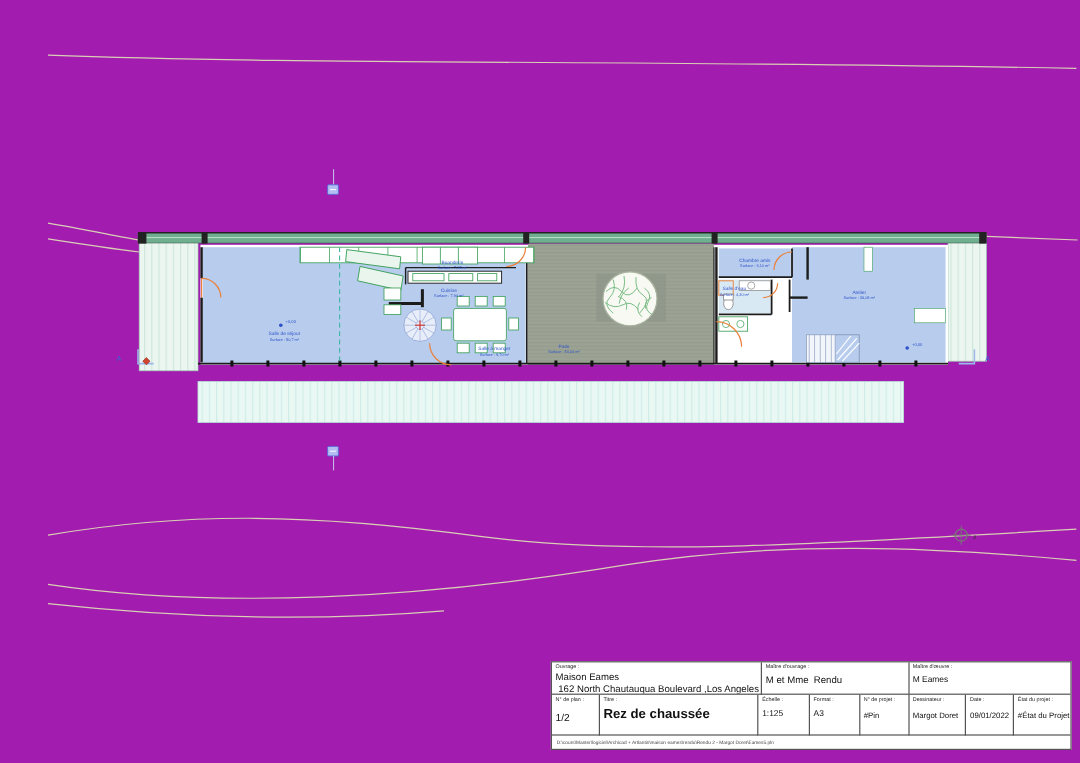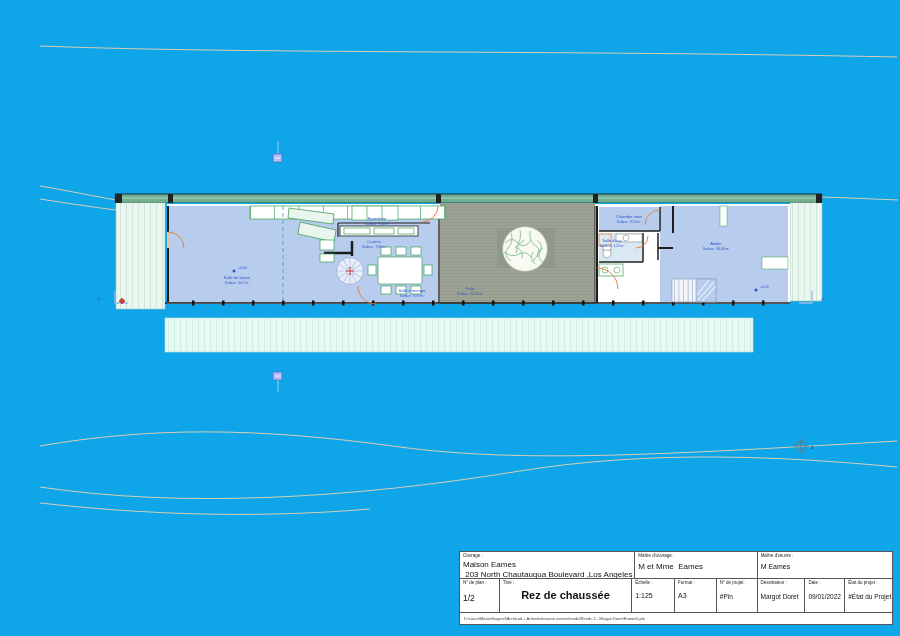--- a/index.html
+++ b/index.html
@@ -1,16 +1,16 @@
 <!DOCTYPE html>
 <html><head>
 <meta charset="utf-8">
 <style>
   html,body{margin:0;padding:0;background:#fff;}
-  #sheet{position:relative;width:900px;height:636px;background:#0ea5e9;overflow:hidden;
+  #sheet{position:relative;width:900px;height:636px;background:#a21caf;overflow:hidden;
          font-family:"Liberation Sans",sans-serif;}
   #plan-svg{position:absolute;left:0;top:0;}
   svg text{font-family:"Liberation Sans",sans-serif;}
   .room-name{font-size:4px;fill:#2b50c8;text-anchor:middle;}
   .room-surf{font-size:3.2px;fill:#2b50c8;text-anchor:middle;}
   .spot-txt{font-size:3.4px;fill:#2b50c8;}
   .sec-txt{font-size:6px;fill:#3c62d6;text-anchor:middle;}
   .contour{fill:none;stroke:#d8cfb4;stroke-width:1;}
   .wall{stroke:#1c1c1c;fill:none;}
   .furn{fill:#ffffff;stroke:#3da05a;stroke-width:0.7;}
@@ -20,21 +20,21 @@
       border:1px solid #555;box-sizing:border-box;color:#111;}
   .tb-row{display:flex;box-sizing:border-box;}
   .tb-cell{box-sizing:border-box;border-right:1px solid #555;border-bottom:1px solid #555;
            padding:1px 3px;overflow:hidden;position:relative;}
   .tb-cell:last-child{border-right:none;}
   .tb-label{font-size:4.5px;color:#222;line-height:1.2;}
   .v-big{font-size:8px;line-height:1.2;margin-top:2px;white-space:pre;}
   .v-owner{font-size:8px;margin-top:4px;white-space:pre;}
   .v-arch{font-size:7px;margin-top:5px;}
   .v-nplan{font-size:8.5px;margin-top:8px;}
-  .v-title{font-size:11px;font-weight:bold;margin-top:4px;text-align:center;}
+  .v-title{font-size:11px;font-weight:bold;margin-top:4px;}
   .v-med{font-size:7px;margin-top:7px;}
   .v-sm{font-size:6.5px;margin-top:8px;white-space:nowrap;}
   .tb-path{font-size:4px;color:#444;padding:3px 0 0 4px;}
 </style>
 </head>
 <body>
 
 <div id="sheet">
 
 <svg id="plan-svg" width="900" height="636" viewBox="0 0 900 636">
@@ -258,25 +258,25 @@
   </g>
 
   <polygon points="122,298 125,301 122,304 119,301" fill="#d2452f" stroke="#8a1f12" stroke-width="0.5"></polygon>
 </svg>
 
 <div class="tb">
   <div class="tb-row" style="height:27px;">
     <div class="tb-cell" style="width:176px;">
       <div class="tb-label">Ouvrage :</div>
       <div class="v-big">Maison Eames</div>
-      <div class="v-big" style="margin-top:0;"> 203 North Chautauqua Boulevard ,Los Angeles</div>
+      <div class="v-big" style="margin-top:0;"> 162 North Chautauqua Boulevard ,Los Angeles</div>
     </div>
     <div class="tb-cell" style="width:123px;">
       <div class="tb-label">Maître d'ouvrage :</div>
-      <div class="v-owner">M et Mme  Eames</div>
+      <div class="v-owner">M et Mme  Rendu</div>
     </div>
     <div class="tb-cell" style="width:135px;">
       <div class="tb-label">Maître d'œuvre :</div>
       <div class="v-arch">M Eames</div>
     </div>
   </div>
   <div class="tb-row" style="height:34px;">
     <div class="tb-cell" style="width:40px;">
       <div class="tb-label">N° de plan :</div>
       <div class="v-nplan">1/2</div>

